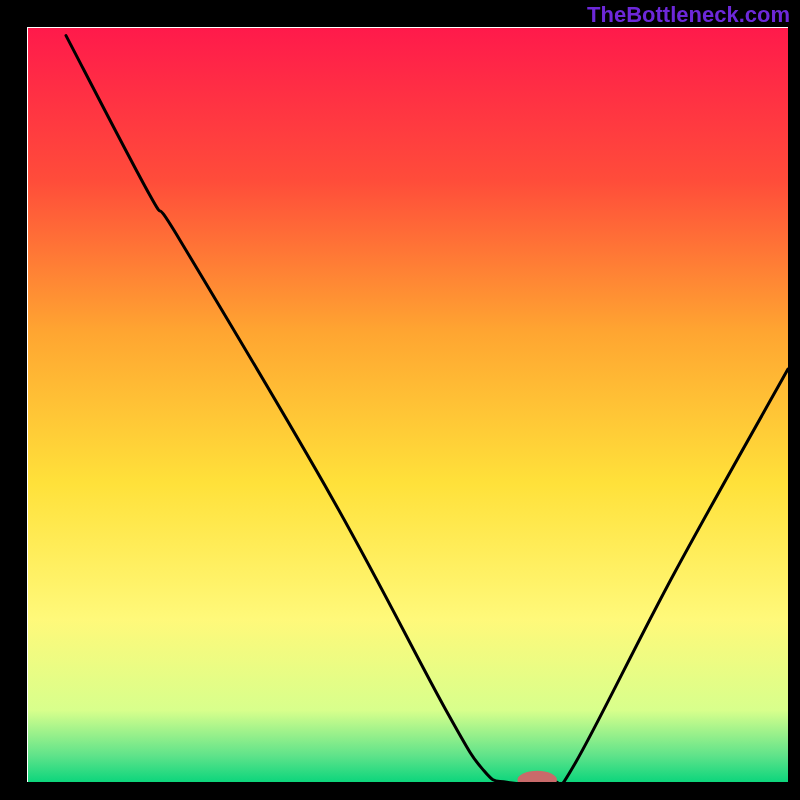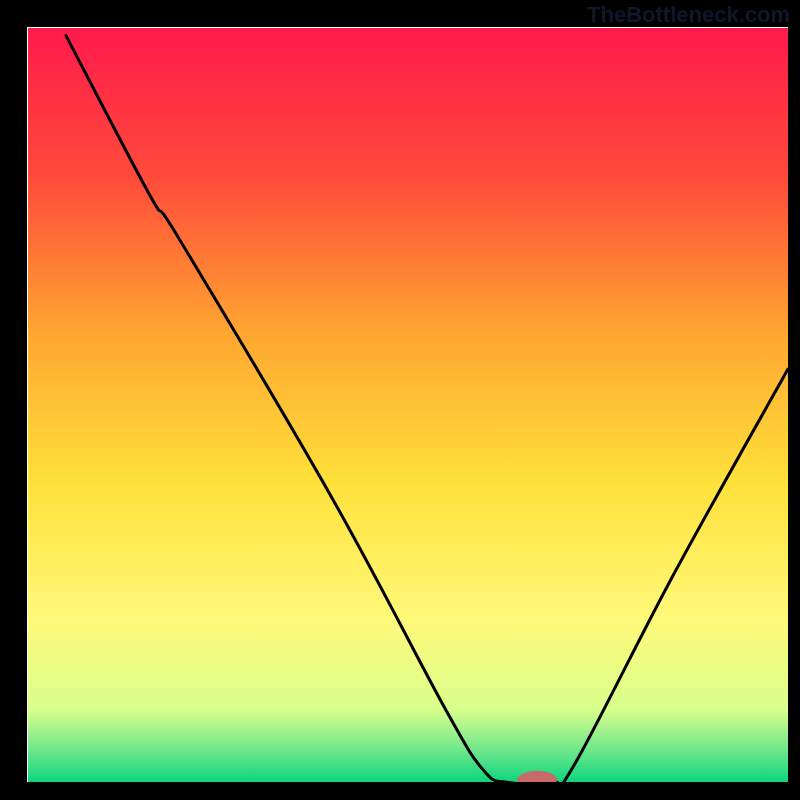--- a/index.html
+++ b/index.html
@@ -12,21 +12,21 @@
     height: 800px;
     position: relative;
   }
   .watermark {
     position: absolute;
     top: 2px;
     right: 10px;
     font-family: Arial, Helvetica, sans-serif;
     font-size: 22px;
     font-weight: bold;
-    color: #0f172a;
+    color: #6d28d9;
     z-index: 10;
   }
   svg {
     display: block;
   }
 </style>
 </head>
 <body>
 
 <div class="container">

